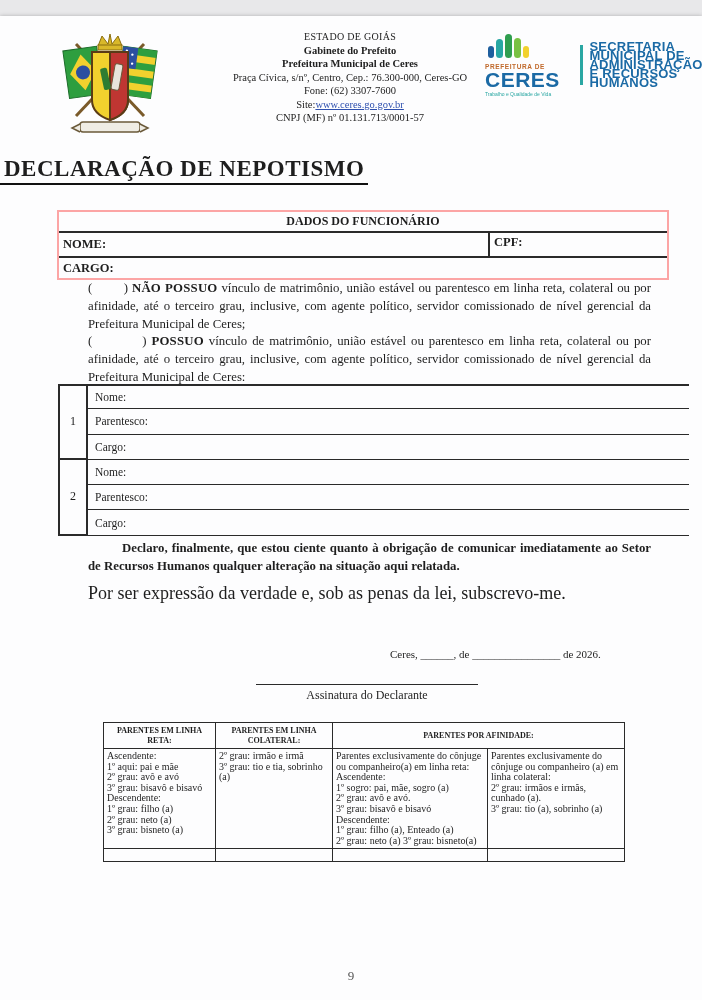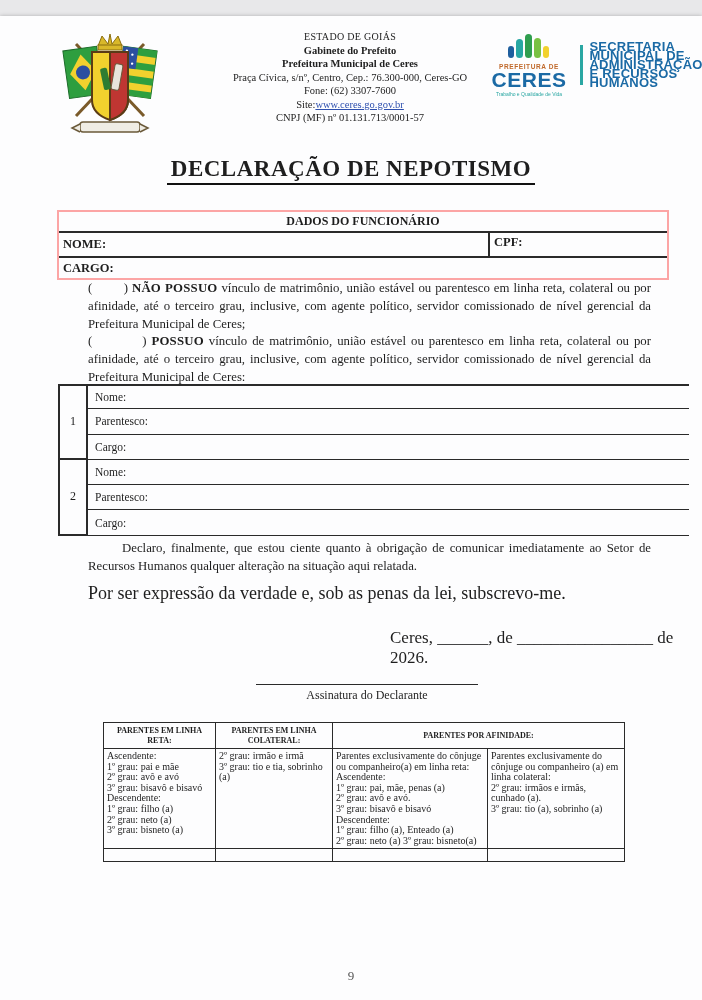--- a/index.html
+++ b/index.html
@@ -9,28 +9,28 @@
     font-family:"Liberation Serif","DejaVu Serif",serif;
     box-shadow:0 0 4px rgba(0,0,0,.25);
   }
   
   .crest{position:absolute;left:58px;top:8px;width:104px;height:118px;}
   .hdr-center{position:absolute;left:175px;top:14px;width:350px;text-align:center;line-height:13.5px;font-size:10.5px;color:#222;}
   .hdr-center .l1{font-size:10px;letter-spacing:.3px;}
   .hdr-center .b{font-weight:bold;}
   .hdr-center .link{color:#2d4fae;text-decoration:underline;cursor:pointer;}
   .logo{position:absolute;left:485px;top:16px;display:flex;align-items:center;gap:7px;font-family:"Liberation Sans","DejaVu Sans",sans-serif;}
-  .logo-left{width:88px;text-align:center;}
+  .logo-left{width:88px;text-align:left;}
   .logo-pretitle{font-size:6.5px;font-weight:bold;color:#c0692b;letter-spacing:.6px;margin-top:1px;}
   .logo-name{font-size:21px;font-weight:bold;color:#1b6aa5;letter-spacing:.5px;line-height:20px;}
   .logo-tagline{font-size:5px;color:#2aa7a3;margin-top:1px;}
   .logo-divider{width:2.5px;height:40px;background:#2aa7a3;}
   .logo-secretariat{width:112px;font-size:13px;font-weight:bold;color:#1b6aa5;line-height:9px;letter-spacing:.2px;}
   
-  .title-wrap{position:absolute;left:0;top:140px;width:702px;text-align:center;}
+  .title-wrap{position:absolute;left:0;top:140px;width:702px;}
   .title{display:inline-block;font-size:23px;font-weight:bold;letter-spacing:.5px;border-bottom:2.5px solid #111;padding:0 4px 1px 4px;}
   
   .emp{position:absolute;left:57px;top:194px;width:608px;border:2px solid #fca5a5;font-weight:bold;font-size:12.5px;}
   .emp-h{border-bottom:2px solid #2a2a2a;text-align:center;height:19px;line-height:19px;font-size:12px;}
   .emp-r2{display:flex;border-bottom:2px solid #2a2a2a;height:23px;}
   .emp-name{width:431px;border-right:2px solid #2a2a2a;padding:4px 0 0 4px;box-sizing:border-box;}
   .emp-cpf{flex:1;padding:2px 0 0 4px;box-sizing:border-box;}
   .emp-cargo{height:20px;padding:3px 0 0 4px;box-sizing:border-box;}
   
   .opt{position:absolute;left:88px;width:563px;font-size:12.8px;line-height:18px;text-align:justify;}
@@ -38,23 +38,23 @@
   .opt b{letter-spacing:.2px;}
   
   .relatives{position:absolute;left:58px;top:368px;width:631px;}
   .rel-block{display:flex;}
   .rel-num{width:30px;border-left:2px solid #2a2a2a;border-right:2px solid #2a2a2a;border-bottom:2px solid #2a2a2a;display:flex;align-items:center;justify-content:center;font-size:12px;box-sizing:border-box;}
   .rel-block.first .rel-num{border-top:2px solid #2a2a2a;}
   .rel-fields{flex:1;}
   .rel-row{height:25.3px;border-bottom:1.5px solid #2a2a2a;display:flex;align-items:center;padding-left:7px;font-size:11.5px;box-sizing:border-box;}
   .rel-block.first .rel-row.first{border-top:2px solid #2a2a2a;}
   
-  .declaration{position:absolute;left:88px;top:524px;width:563px;font-size:12.8px;line-height:17.6px;text-align:justify;text-indent:34px;}
+  .declaration{position:absolute;left:88px;top:524px;width:563px;font-size:12.8px;line-height:17.6px;text-align:justify;text-indent:34px;font-weight:bold;}
   .oath{position:absolute;left:88px;top:567px;width:563px;font-size:18px;}
-  .date-line{position:absolute;left:390px;top:612px;font-size:17px;}
+  .date-line{position:absolute;left:390px;top:632px;font-size:11px;}
   .sig{position:absolute;left:237px;top:668px;width:260px;text-align:center;font-size:12px;}
   .sig-line{width:222px;margin:0 auto;border-top:1.5px solid #2a2a2a;}
   .sig-label{margin-top:3px;}
   
   .kin{position:absolute;left:103px;top:706px;width:521px;border-collapse:collapse;table-layout:fixed;}
   .kin th,.kin td{border:1.6px solid #2a2a2a;vertical-align:top;padding:2px 3px;box-sizing:border-box;}
   .kin th{font-size:8px;line-height:10px;text-align:center;vertical-align:middle;height:26px;}
   .kin td{font-size:10px;line-height:10.6px;}
   .kin .empty td{height:13px;padding:0;}
   .kin-line{white-space:normal;}
@@ -200,36 +200,36 @@
       </colgroup>
     <tbody>
         <tr>
       <th>PARENTES EM LINHA RETA:</th>
       <th>PARENTES EM LINHA COLATERAL:</th>
       <th colspan="2">PARENTES POR AFINIDADE:</th>
     </tr>
     <tr>
       <td>
         <div class="kin-line">Ascendente:</div>
-        <div class="kin-line">1º grau: pai e mãe</div>
+        <div class="kin-line">1º aqui: pai e mãe</div>
         <div class="kin-line">2º grau: avô e avó</div>
         <div class="kin-line">3º grau: bisavô e bisavó</div>
         <div class="kin-line">Descendente:</div>
         <div class="kin-line">1º grau: filho (a)</div>
         <div class="kin-line">2º grau: neto (a)</div>
         <div class="kin-line">3º grau: bisneto (a)</div>
       </td>
       <td>
         <div class="kin-line">2º grau: irmão e irmã</div>
         <div class="kin-line">3º grau: tio e tia, sobrinho (a)</div>
       </td>
       <td>
         <div class="kin-line">Parentes exclusivamente do cônjuge ou companheiro(a) em linha reta:</div>
         <div class="kin-line">Ascendente:</div>
-        <div class="kin-line">1º grau: pai, mãe, penas (a)</div>
+        <div class="kin-line">1º sogro: pai, mãe, sogro (a)</div>
         <div class="kin-line">2º grau: avô e avó.</div>
         <div class="kin-line">3º grau: bisavô e bisavó</div>
         <div class="kin-line">Descendente:</div>
         <div class="kin-line">1º grau: filho (a), Enteado (a)</div>
         <div class="kin-line">2º grau: neto (a) 3º grau: bisneto(a)</div>
       </td>
       <td>
         <div class="kin-line">Parentes exclusivamente do cônjuge ou companheiro (a) em linha colateral:</div>
         <div class="kin-line">2º grau: irmãos e irmãs, cunhado (a).</div>
         <div class="kin-line">3º grau: tio (a), sobrinho (a)</div>

